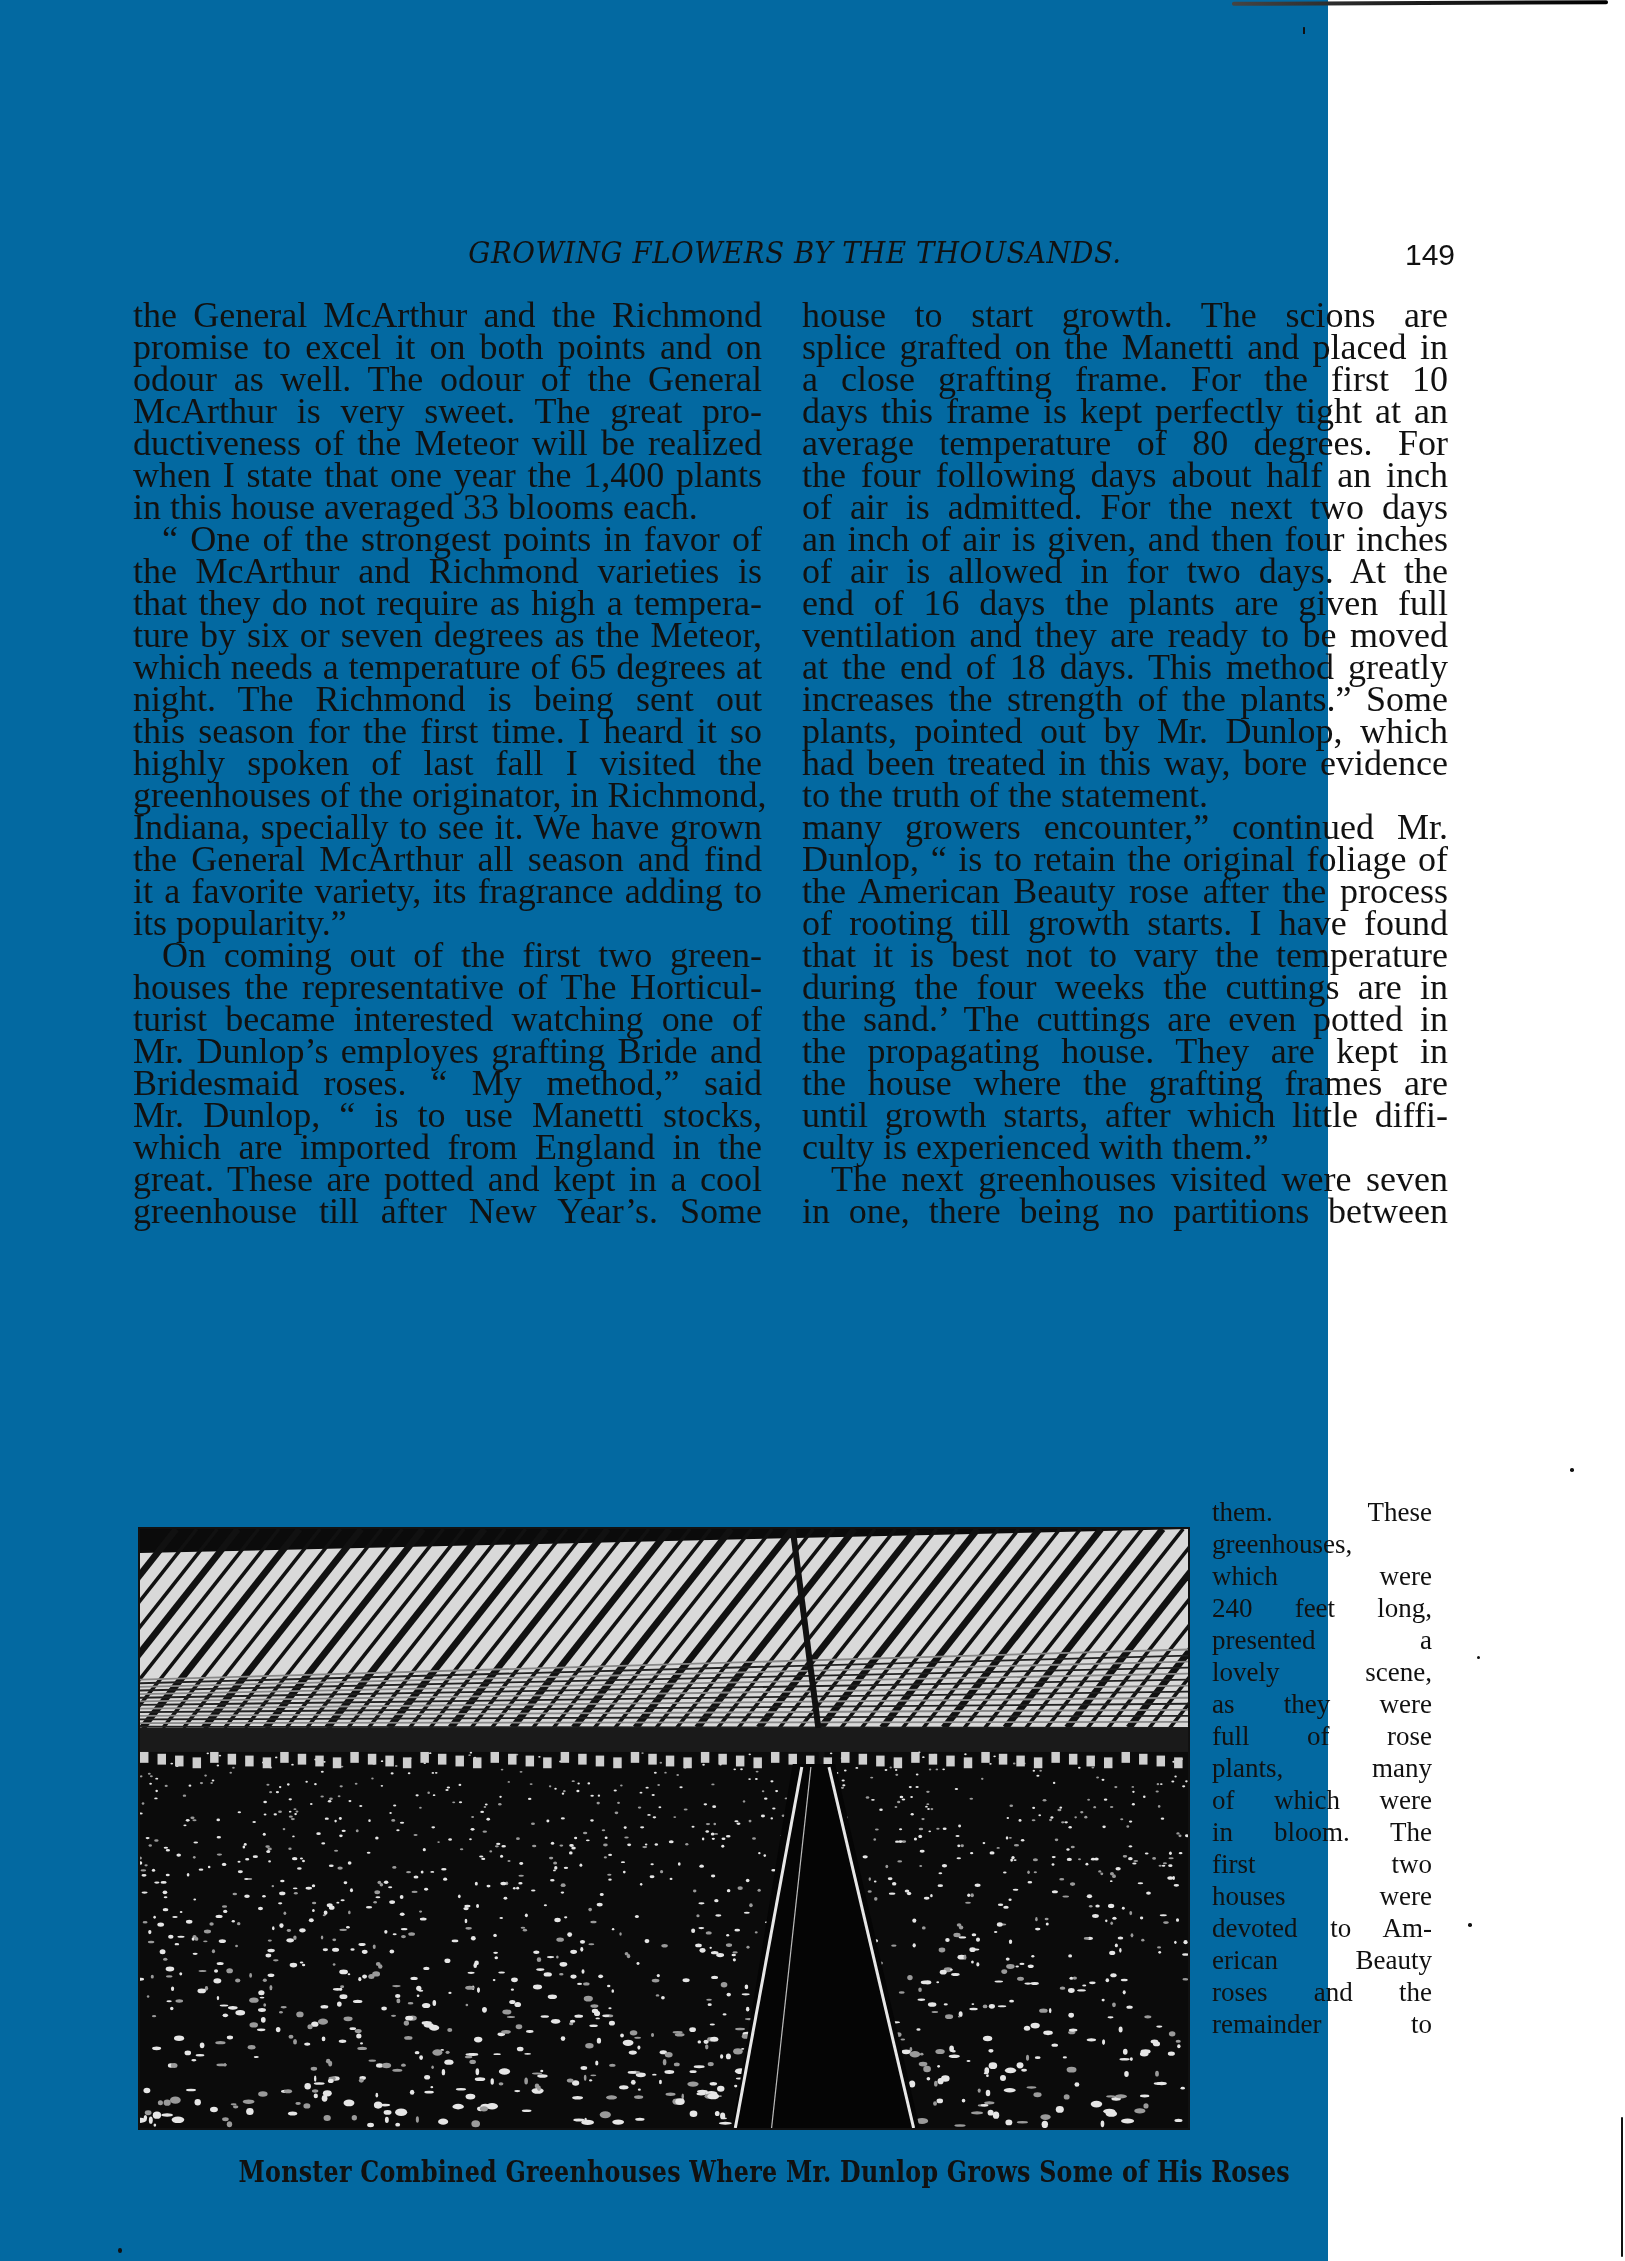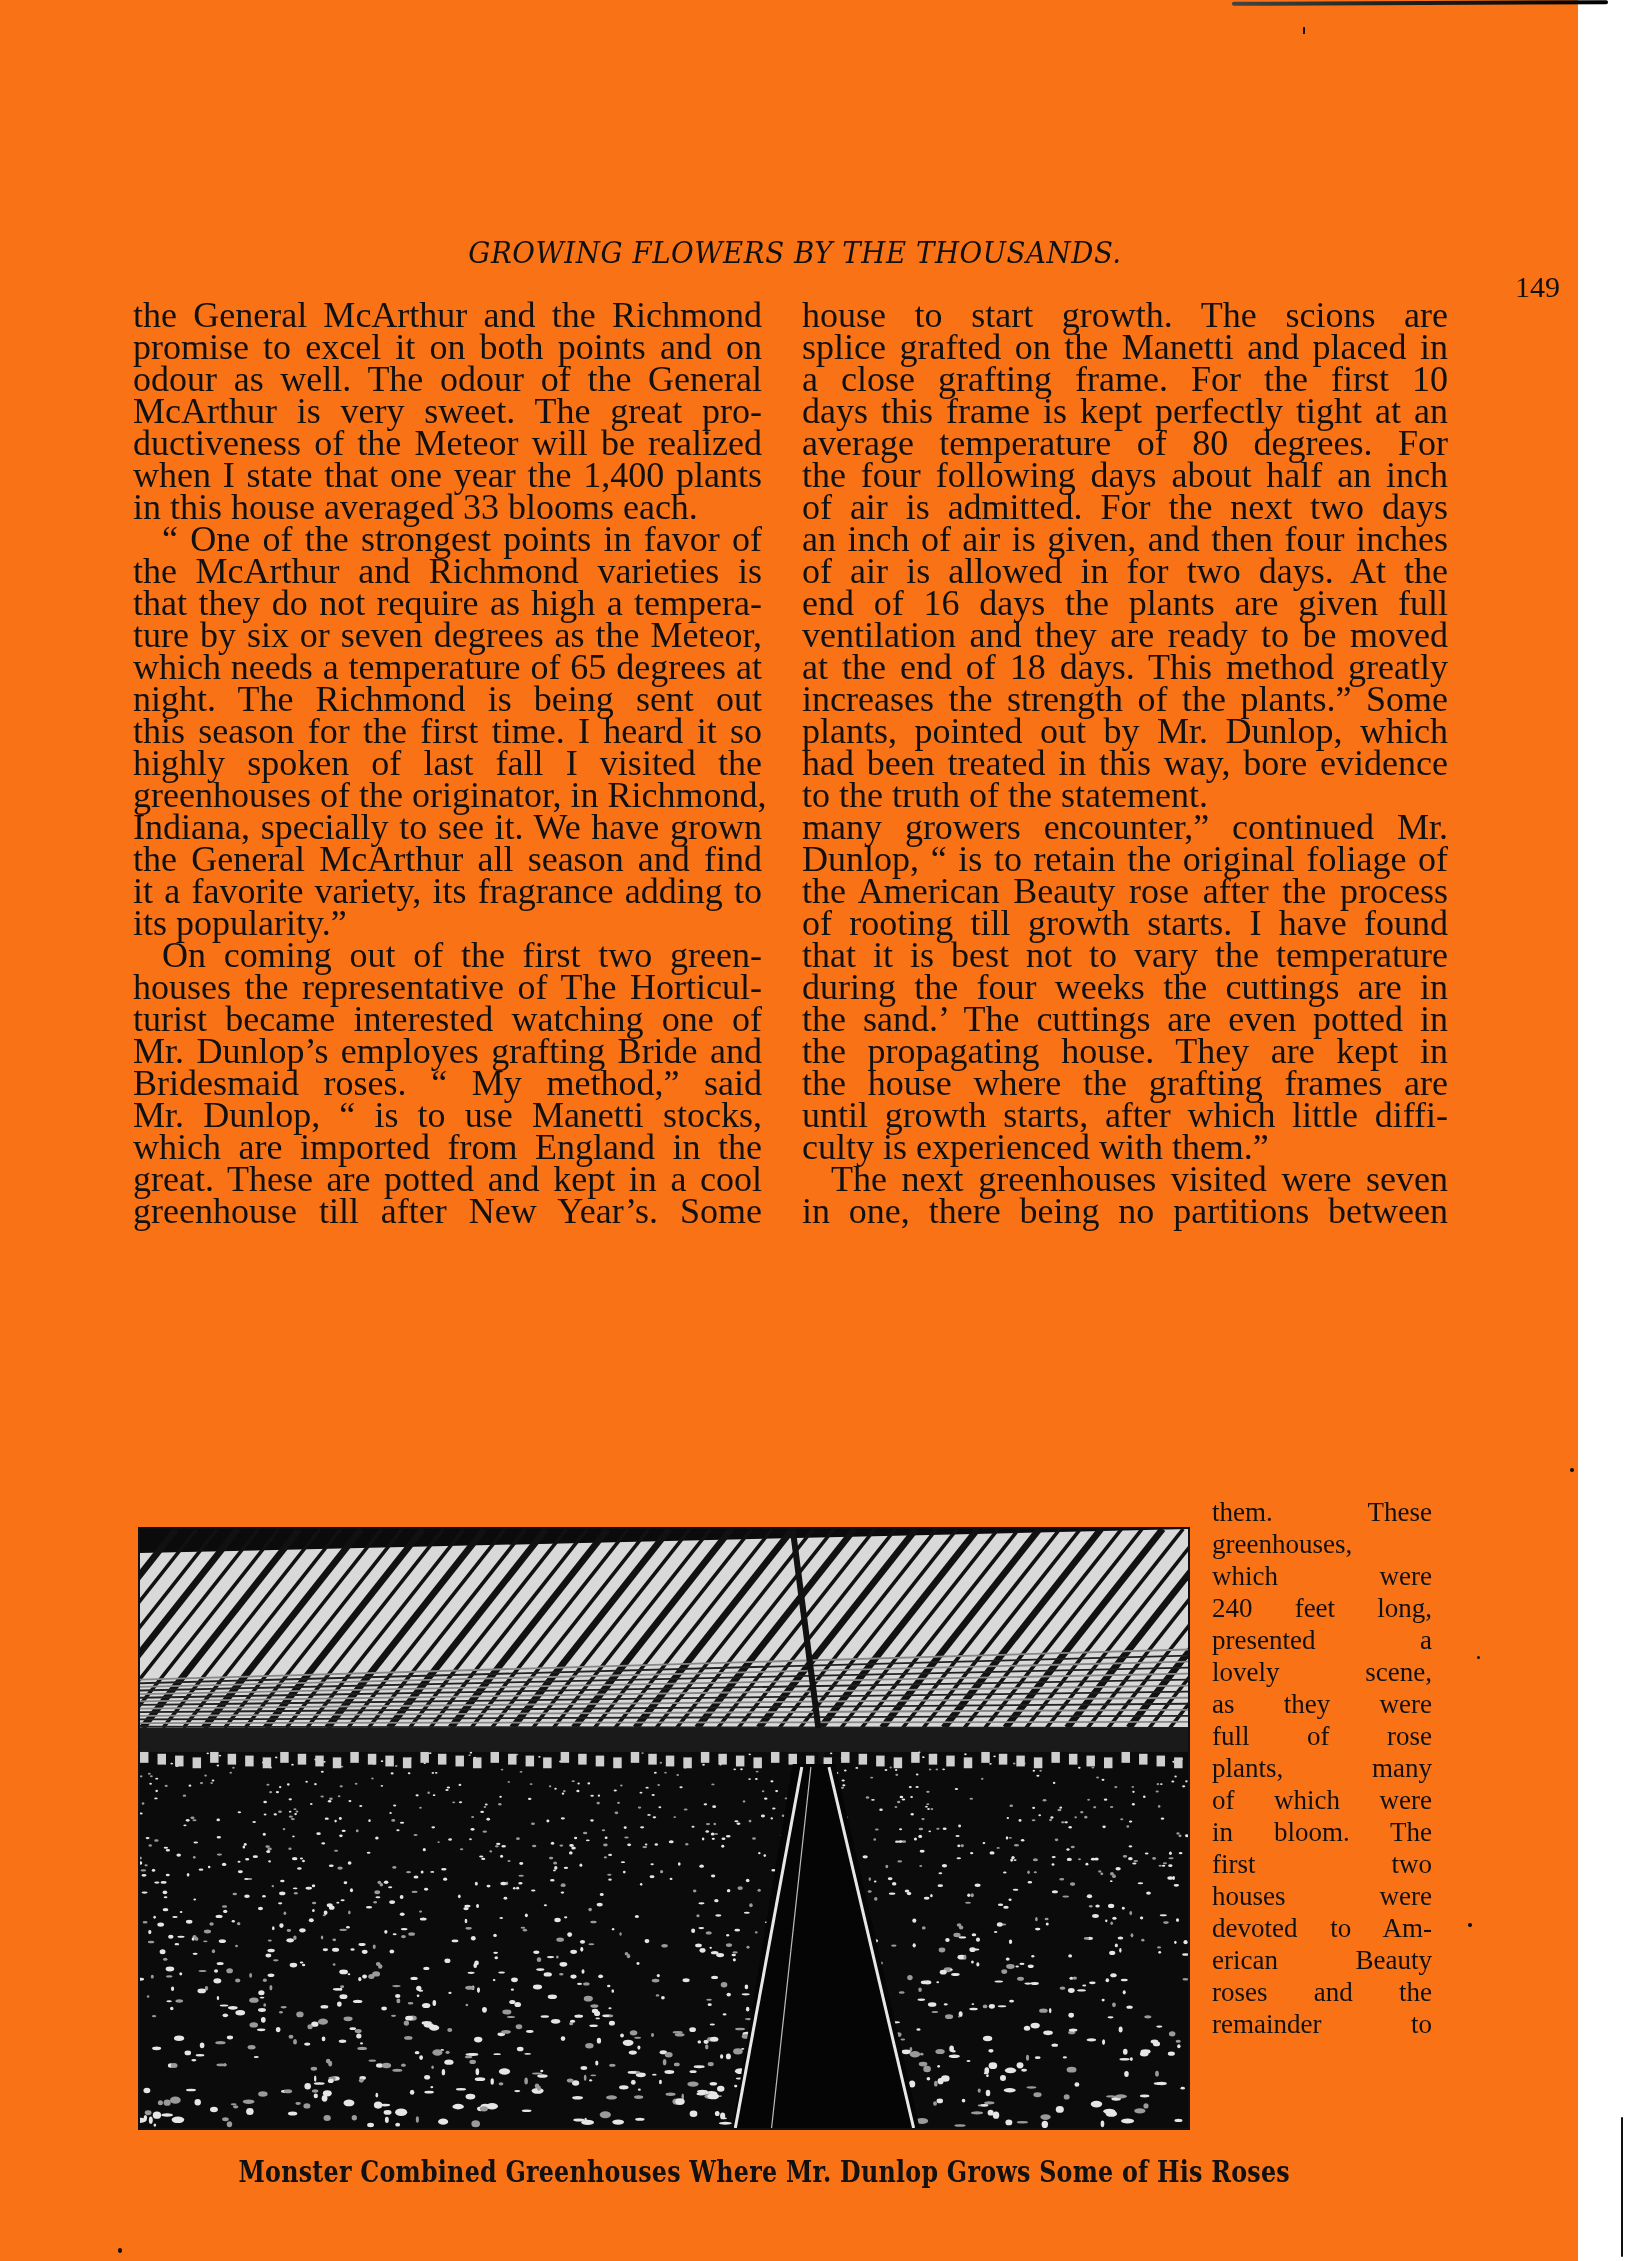--- a/index.html
+++ b/index.html
@@ -1,28 +1,28 @@
 <!DOCTYPE html>
 <html style="font-size:9.7px"><head>
 <meta charset="utf-8">
 <style>
   html, body { margin:0; padding:0; background:#ffffff; }
   body { width:1625px; height:2261px; position:relative; overflow:hidden; color:#111; }
-  .page { position:absolute; left:0; top:0; width:1578px; height:2261px; background:#f97316; }
+  .page { position:absolute; left:0; top:0; width:1328px; height:2261px; background:#0369a1; }
 
   .top-rule { position:absolute; left:1232px; top:1.2px; width:376px; height:3.6px;
     background:linear-gradient(90deg,#444 0%,#222 40%,#000 100%);
     transform:rotate(-0.25deg); border-radius:1.8px; }
   .speck { position:absolute; background:#111; border-radius:50%; }
 
   .running-head { position:absolute; top:235px; left:364px; width:862px; text-align:center;
     font-family:"DejaVu Serif", serif; font-style:italic; font-size:30px; letter-spacing:0.6px;
     transform:scaleX(0.92); color:#111; }
-  .page-number { position:absolute; top:238px; left:1515px; font-family:Liberation Serif, serif;
-    font-size:30px; color:#111;margin-top:32px; }
+  .page-number { position:absolute; top:238px; left:1405px; font-family:Liberation Sans, sans-serif;
+    font-size:30px; color:#111; }
 
   .col { position:absolute; font-family:"Liberation Serif", serif; font-size:36px; color:#111; }
   .col .line { display:block; height:32px; line-height:32px; white-space:nowrap;
     text-align:justify; text-align-last:justify; }
   .col .line.last { text-align-last:left; }
   .col .line.indent { padding-left:29px; }
   .col-left { left:133px; top:299px; width:629px; }
   .col-right { left:802px; top:299px; width:646px; }
   .col-narrow { left:1212px; top:1496px; width:220px; font-size:27px; }
 

